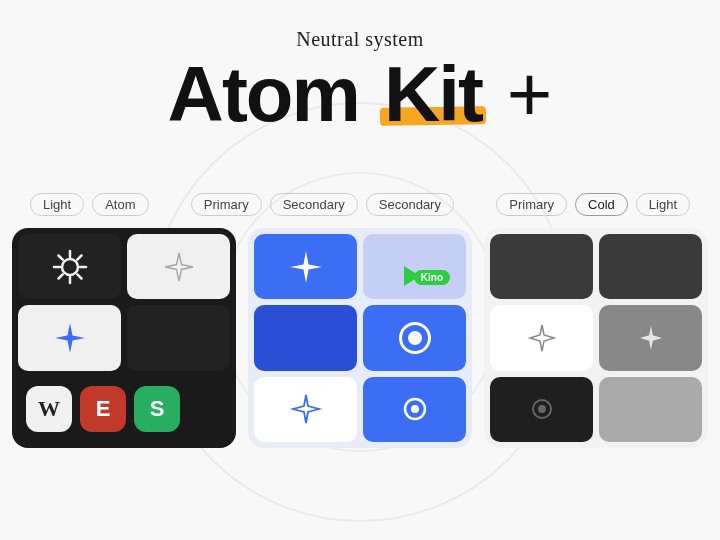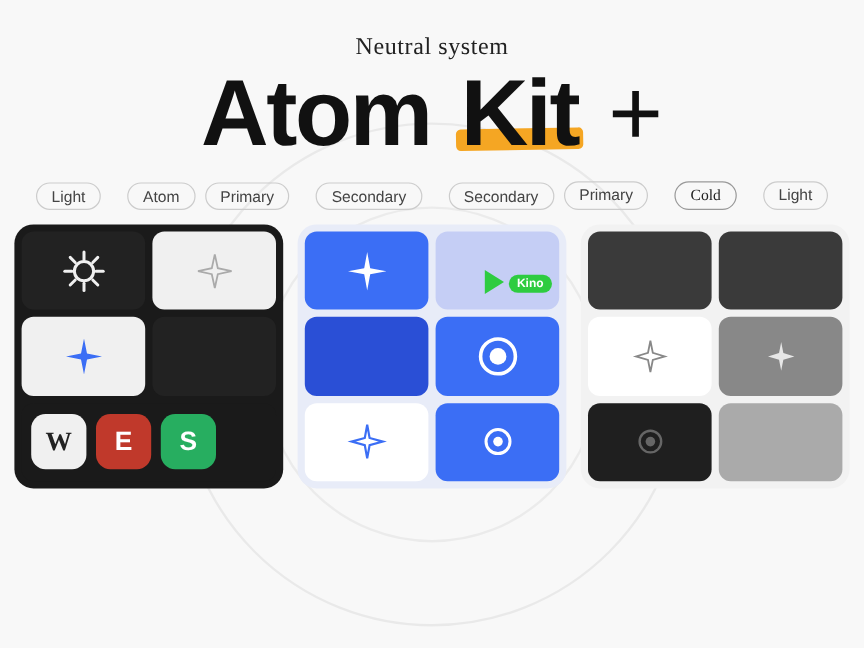--- a/index.html
+++ b/index.html
@@ -99,39 +99,39 @@
       justify-content: space-between;
       align-items: center;
       padding: 0 30px;
       margin-top: 18px;
       position: relative;
       z-index: 2;
     }
 
     .filter-group {
       display: flex;
-      gap: 22px;
+      gap: 8px;
+      margin-top: 42px;
     }
 
     .filter-tag {
       border: 1.5px solid #ccc;
       border-radius: 20px;
       padding: 3px 12px;
       font-size: 13px;
       color: #444;
       background: transparent;
       cursor: pointer;
       white-space: nowrap;
     }
 
     .filter-tag.active {
       border-color: #999;
       color: #222;
       font-weight: 500;
-      font-family: Liberation Serif, serif;
     }
 
     
     .cards-row {
       display: flex;
       gap: 12px;
       padding: 12px 12px 0 12px;
       position: relative;
       z-index: 2;
     }
@@ -234,21 +234,21 @@
       width: 14px;
       height: 14px;
       border-radius: 50%;
       background: white;
     }
 
     
     .kino-badge {
       position: absolute;
       top: 42px;
-      right: 12px;
+      right: 22px;
       background: #2ecc40;
       color: white;
       font-size: 10px;
       font-weight: 600;
       padding: 2px 7px;
       border-radius: 8px;
       z-index: 5;
     }
 
     

